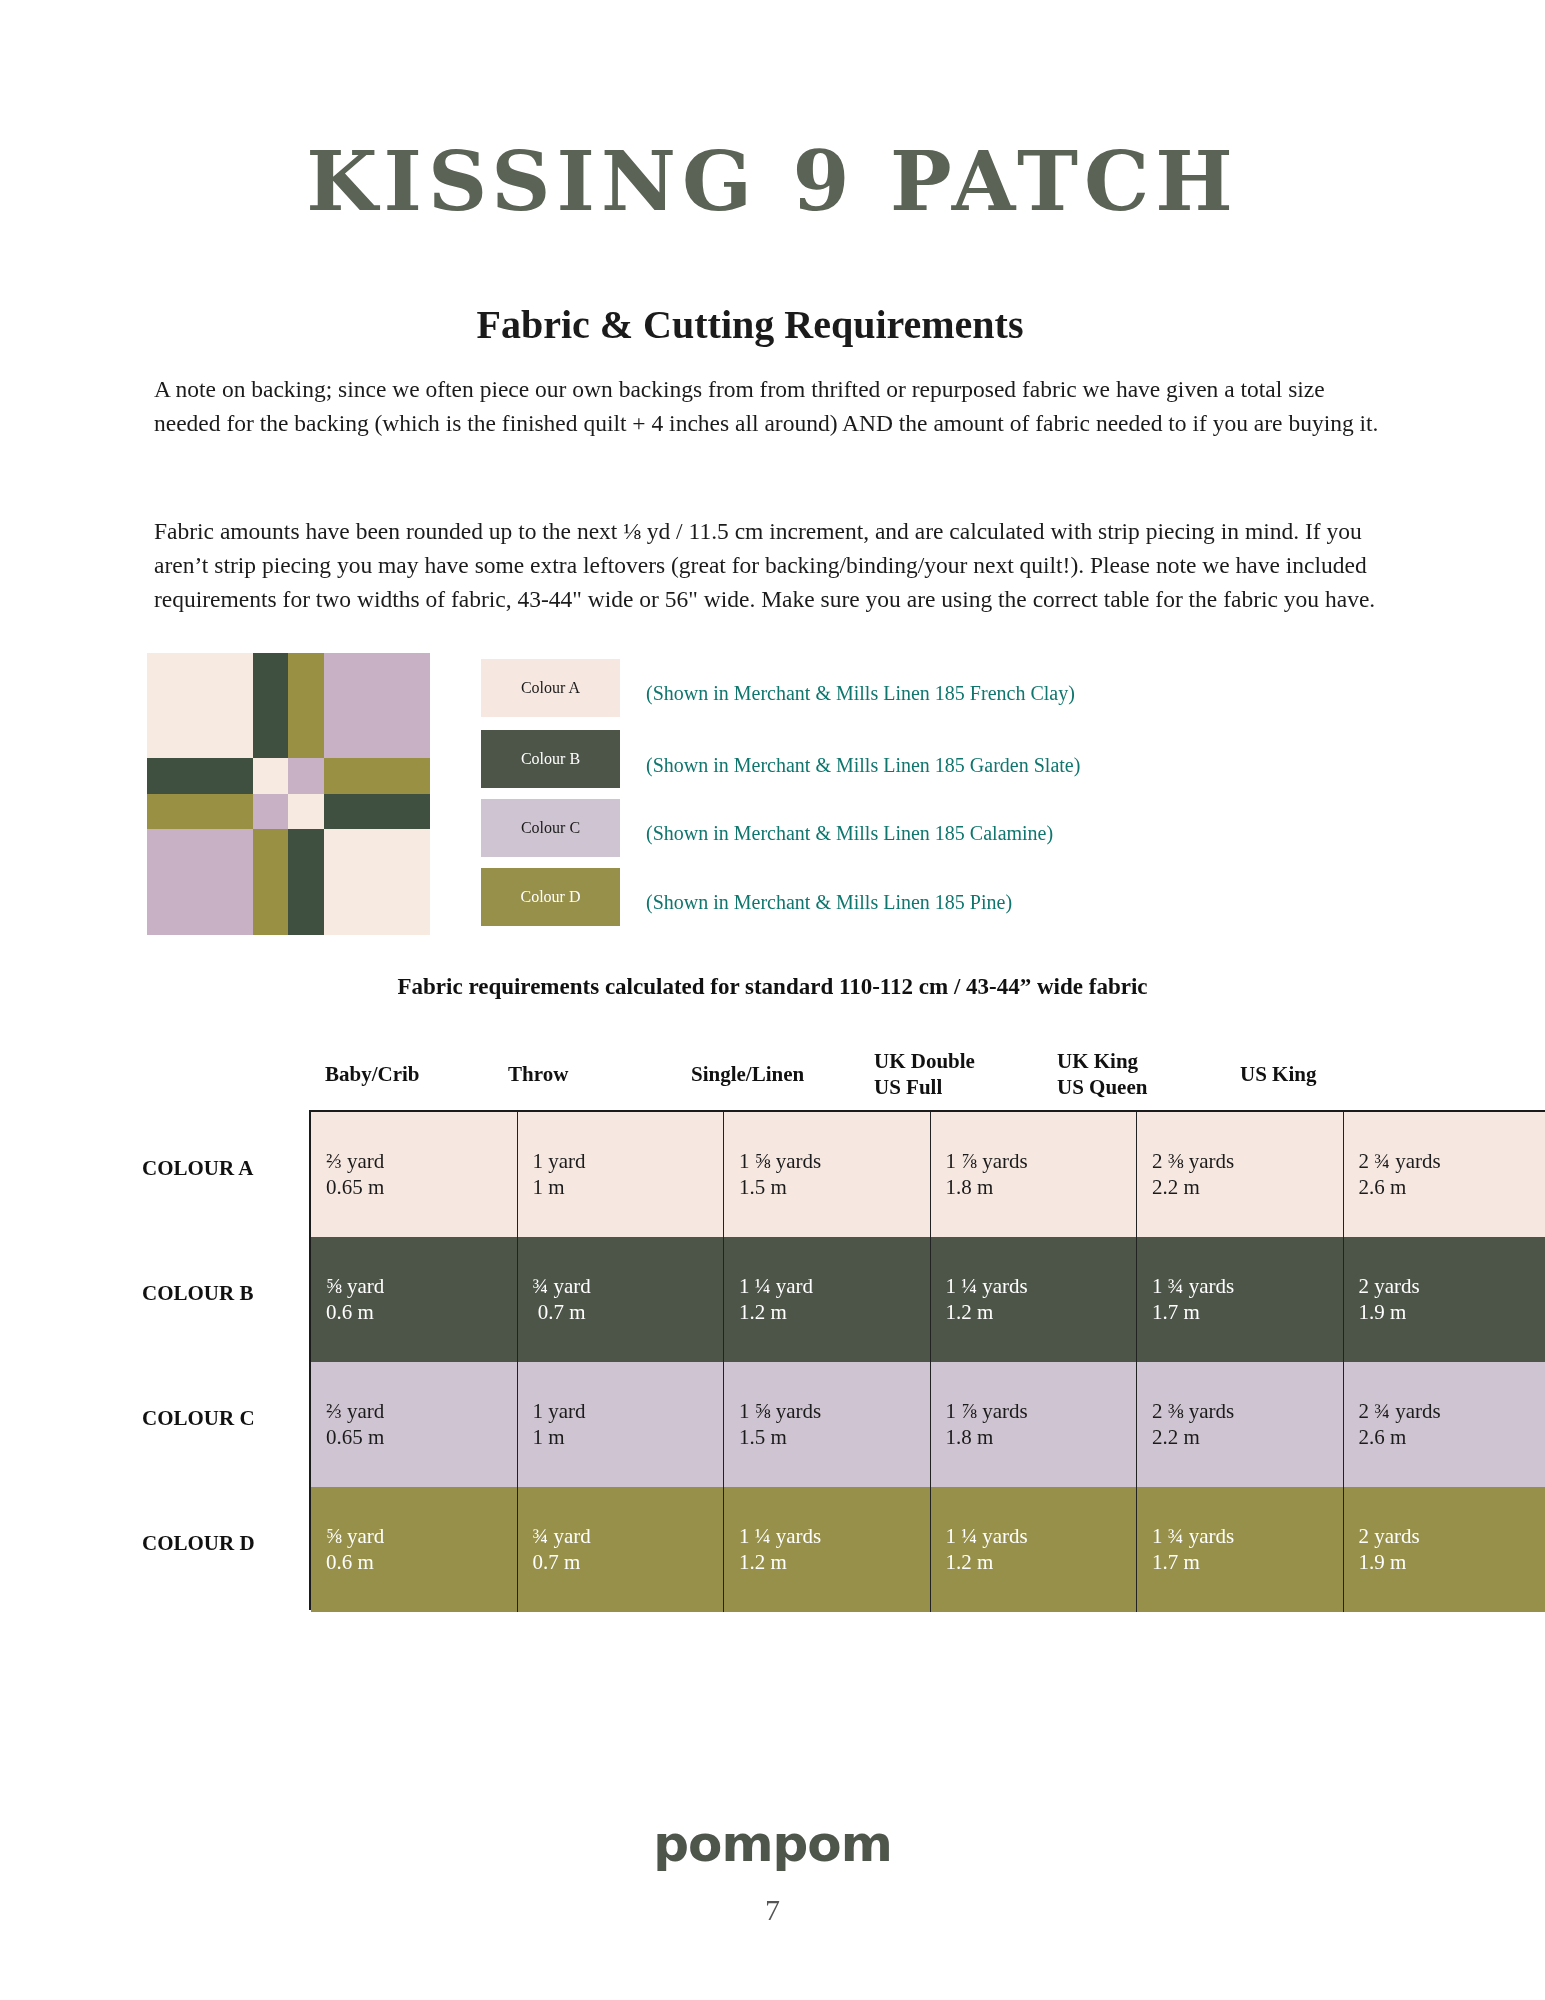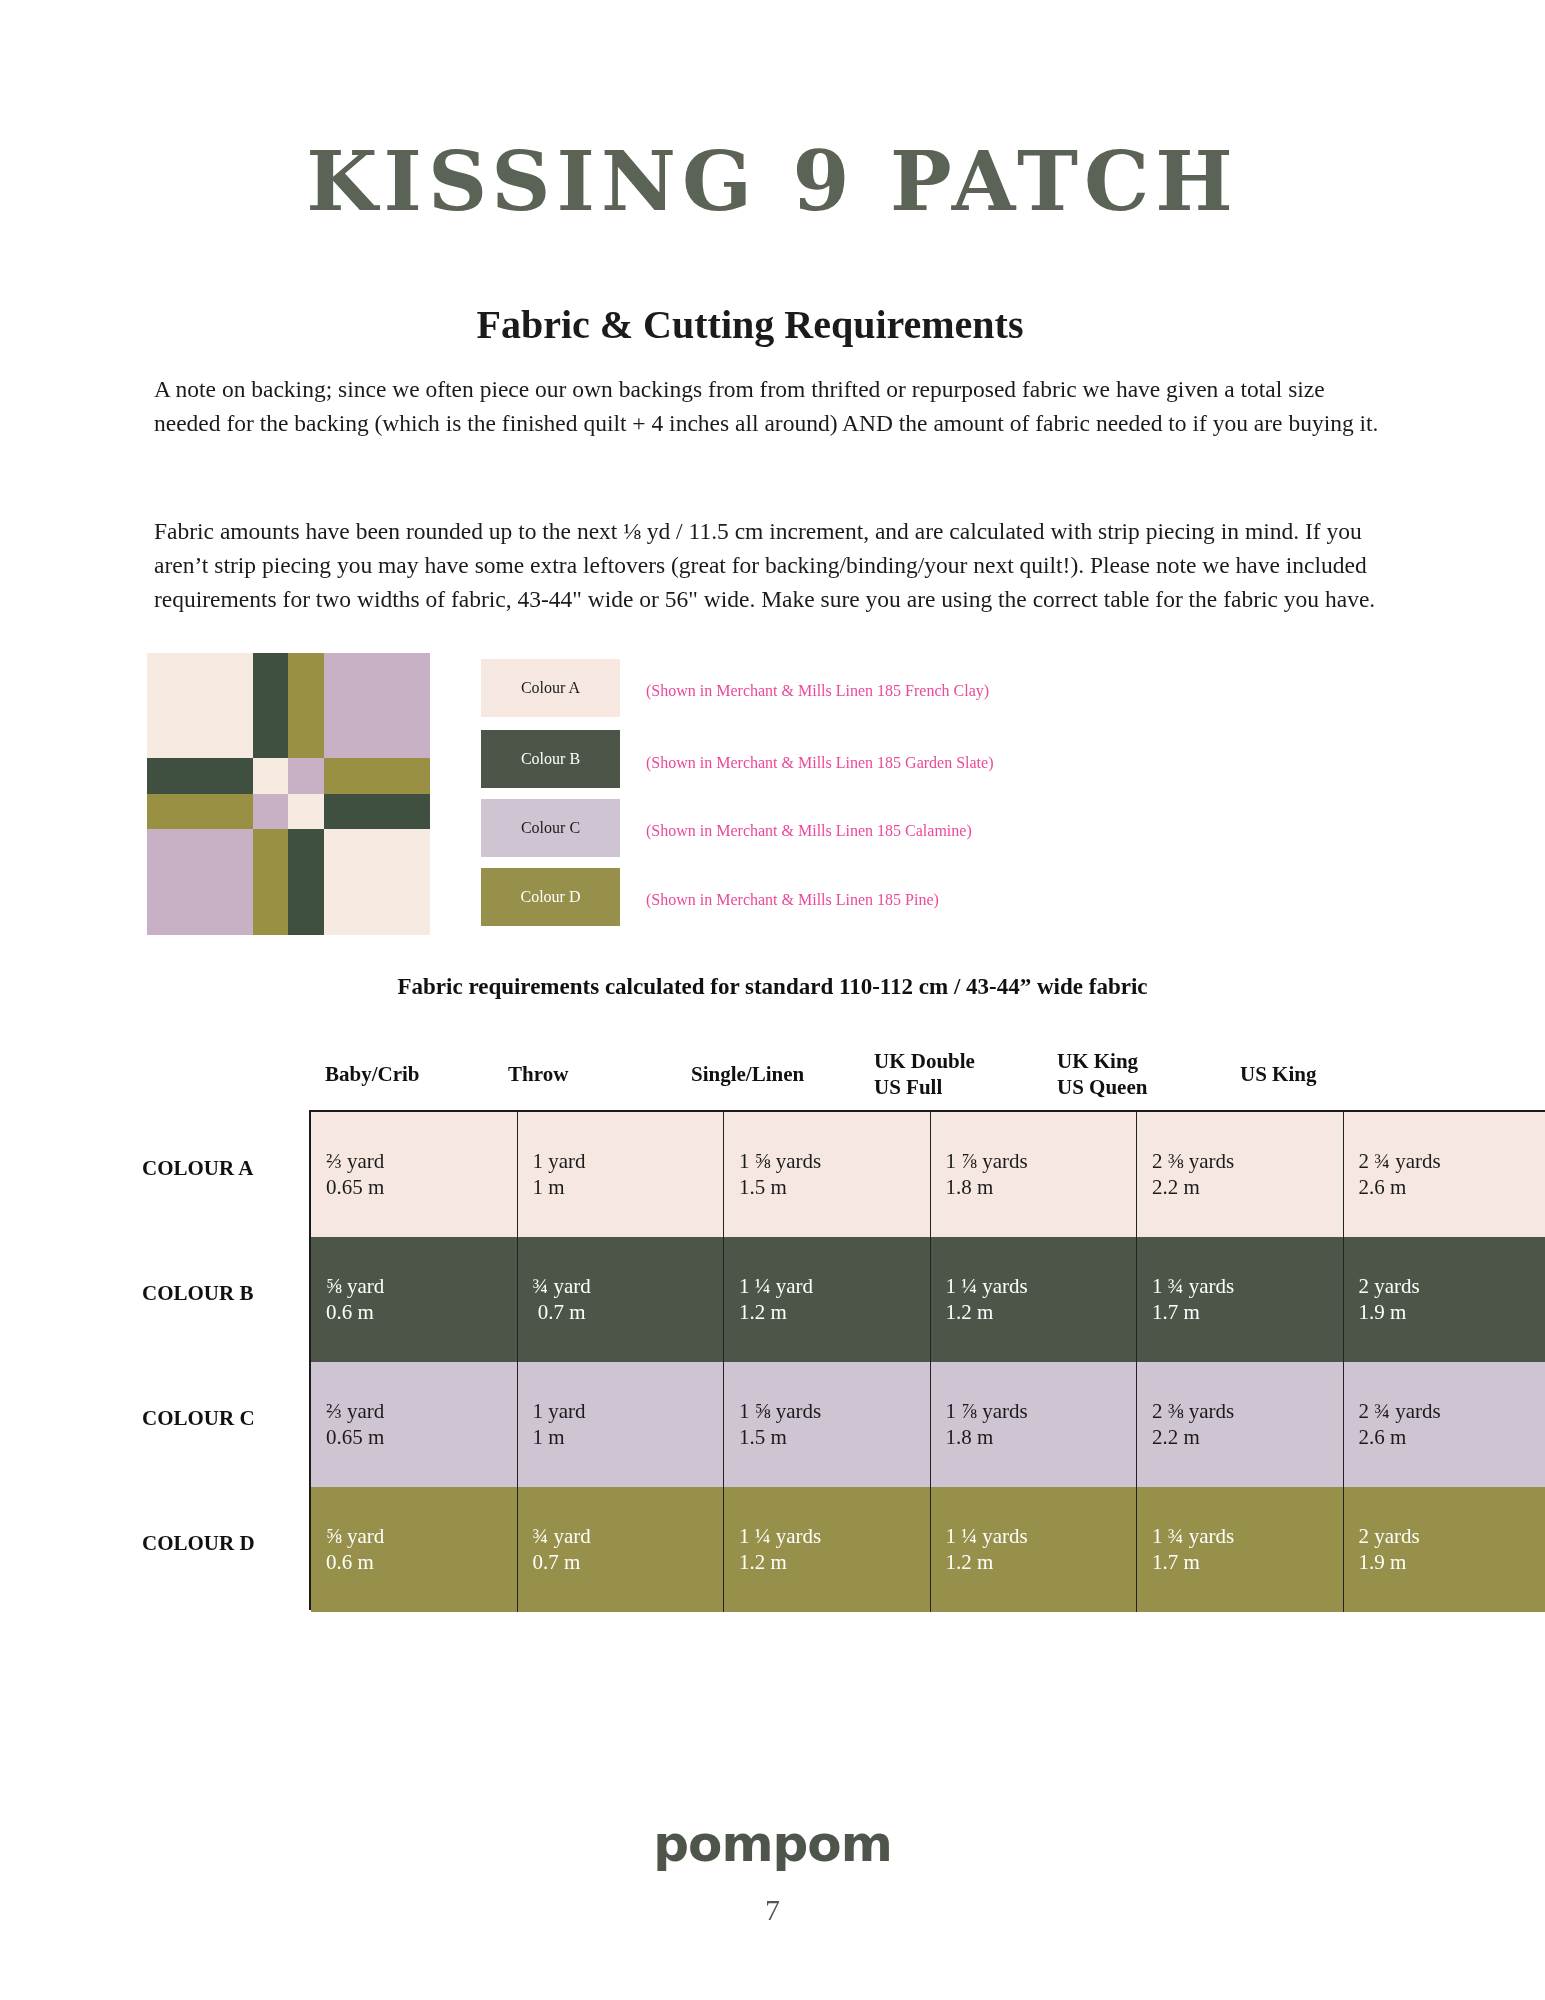--- a/index.html
+++ b/index.html
@@ -14,21 +14,21 @@
 
     .para { position: absolute; left: 154px; width: 1240px; font-size: 23.5px; line-height: 34px; color: #1b1b1b; }
     .para1 { top: 348px; }
     .para2 { top: 490px; }
 
     .quilt { position: absolute; left: 147px; top: 653px; width: 283px; height: 282px; }
     .quilt div { position: absolute; }
 
     .swatch { position: absolute; left: 481px; width: 139px; height: 58px; display: flex;
               align-items: center; justify-content: center; font-size: 16px; }
-    .swatch-desc { position: absolute; left: 646px; font-size: 16px; color: #ec4899; }
+    .swatch-desc { position: absolute; left: 646px; font-size: 20px; color: #0f766e; }
 
     .table-caption { position: absolute; top: 974px; left: 0; width: 1545px; text-align: center;
                      font-weight: bold; font-size: 23px; color: #111; }
 
     .col-head { position: absolute; top: 1046px; font-weight: bold; font-size: 21px; line-height: 26px;
                 color: #111; height: 56px; display: flex; align-items: center; }
     .row-label { position: absolute; left: 142px; font-weight: bold; font-size: 21px; color: #111; }
 
     .grid { position: absolute; left: 309px; top: 1110px; width: 1242px; height: 500px;
             border: 2px solid #1b1b1b; box-sizing: border-box; }

